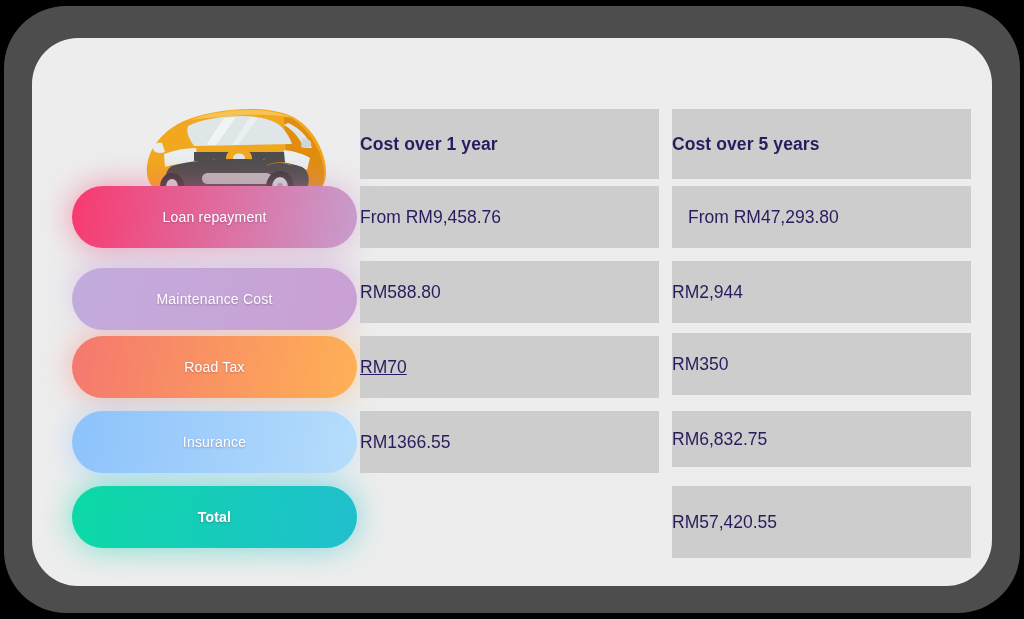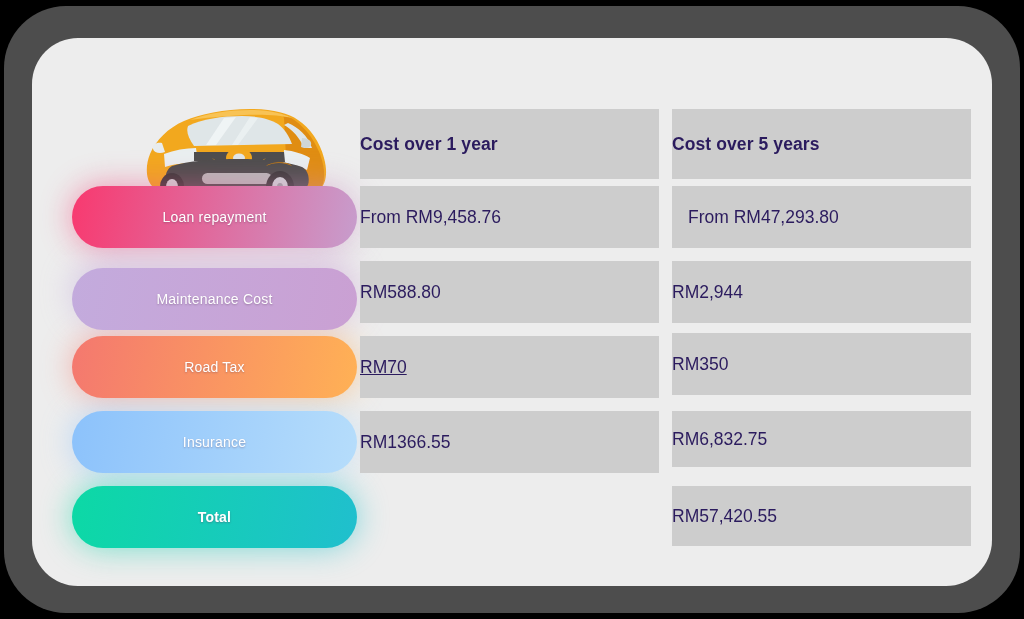--- a/index.html
+++ b/index.html
@@ -215,19 +215,19 @@
         </div>
         <div class="cell col-2" style="top: 295px; height: 62px;">
           <span>RM350</span>
         </div>
         <div class="cell col-1" style="top: 373px; height: 62px;">
           <span>RM1366.55</span>
         </div>
         <div class="cell col-2" style="top: 373px; height: 56px;">
           <span>RM6,832.75</span>
         </div>
-        <div class="cell col-2" style="top: 448px; height: 60px;">
+        <div class="cell col-2" style="top: 448px; height: 72px;">
           <span>RM57,420.55</span>
         </div>
       </div>
 
   </div>
 </div>
 
 </body></html>

